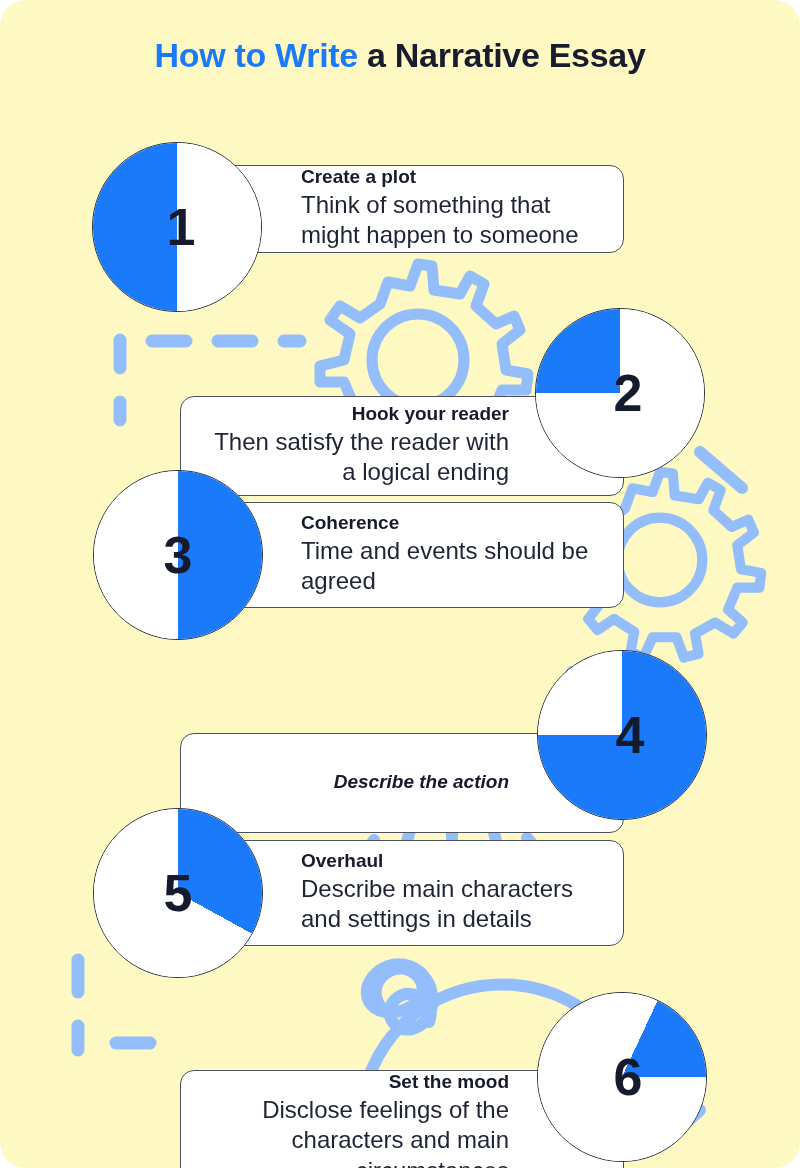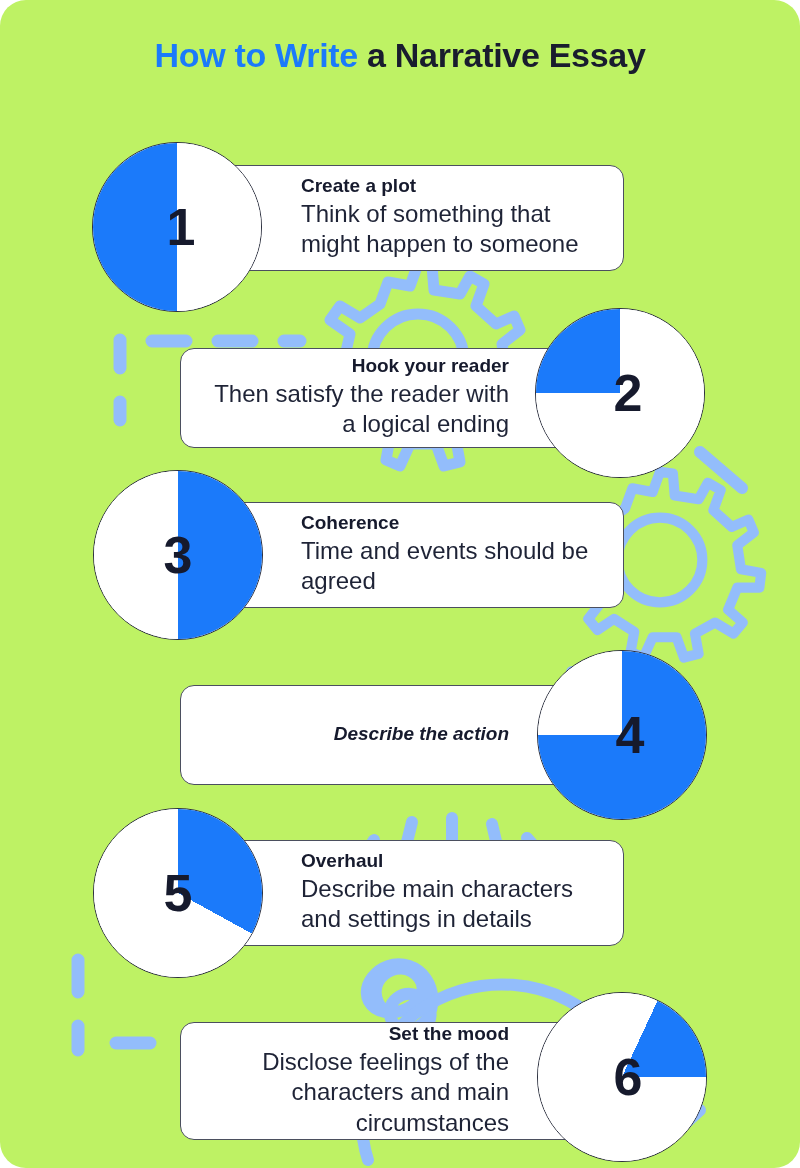--- a/index.html
+++ b/index.html
@@ -5,21 +5,21 @@
   * { margin:0; padding:0; box-sizing:border-box; }
   html, body {
     width:800px; height:1168px;
     background:#ffffff;
     font-family:"Liberation Sans", sans-serif;
     overflow:hidden;
   }
   #poster {
     position:relative;
     width:800px; height:1168px;
-    background:#bef264;
+    background:#fef9c3;
     border-radius:26px;
     overflow:hidden;
   }
 
   
   .bg-layer { position:absolute; inset:0; pointer-events:none; }
   .bg-svg { position:absolute; inset:0; width:800px; height:1168px; }
 
   
   .title {
@@ -63,25 +63,25 @@
     display:flex; flex-direction:column; justify-content:center;
   }
   .card .head {
     font-size:19px; font-weight:700; color:#161a2d;
     line-height:1.25; margin-bottom:1px;
   }
   .card .body {
     font-size:24px; font-weight:400; color:#1e2336;
     line-height:1.26;
   }
-  .card.right-align { text-align:right; }
+  .card.right-align { text-align:right;margin-top:48px; }
 
   
   #step1 .circle { left:92px;  top:142px; }
-  #step1 .card   { left:180px; top:165px; width:444px; height:106px; }
+  #step1 .card   { left:180px; top:165px; width:444px; height:88px; }
   #step1 .card .head, #step1 .card .body { padding-left:98px; }
 
   #step2 .circle { left:535px; top:308px; }
   #step2 .card   { left:180px; top:348px; width:444px; height:100px; }
   #step2 .card .head, #step2 .card .body { padding-right:92px; }
 
   #step3 .circle { left:93px;  top:470px; }
   #step3 .card   { left:180px; top:502px; width:444px; height:106px; }
   #step3 .card .head, #step3 .card .body { padding-left:98px; }
 

